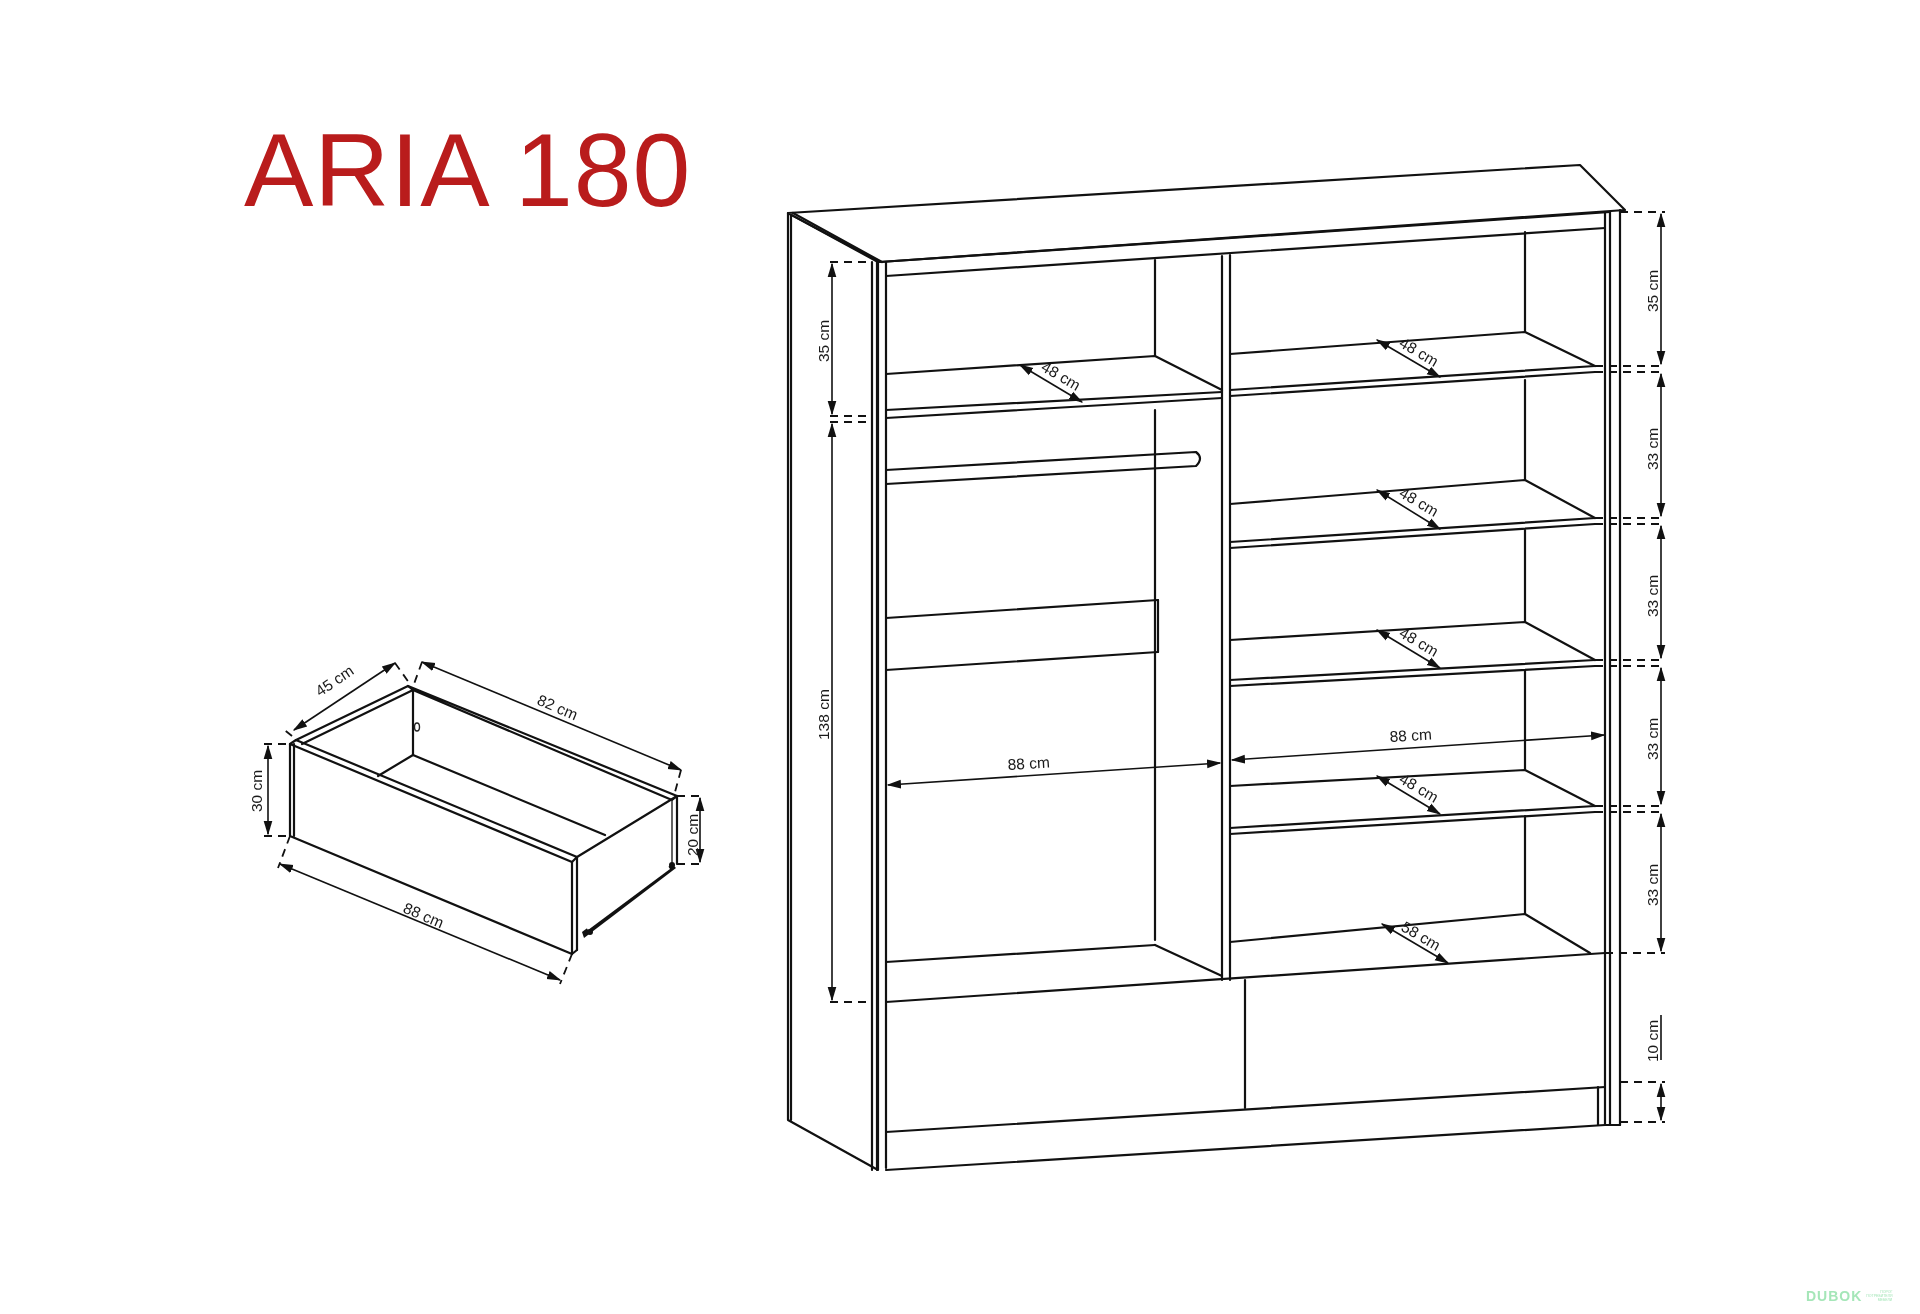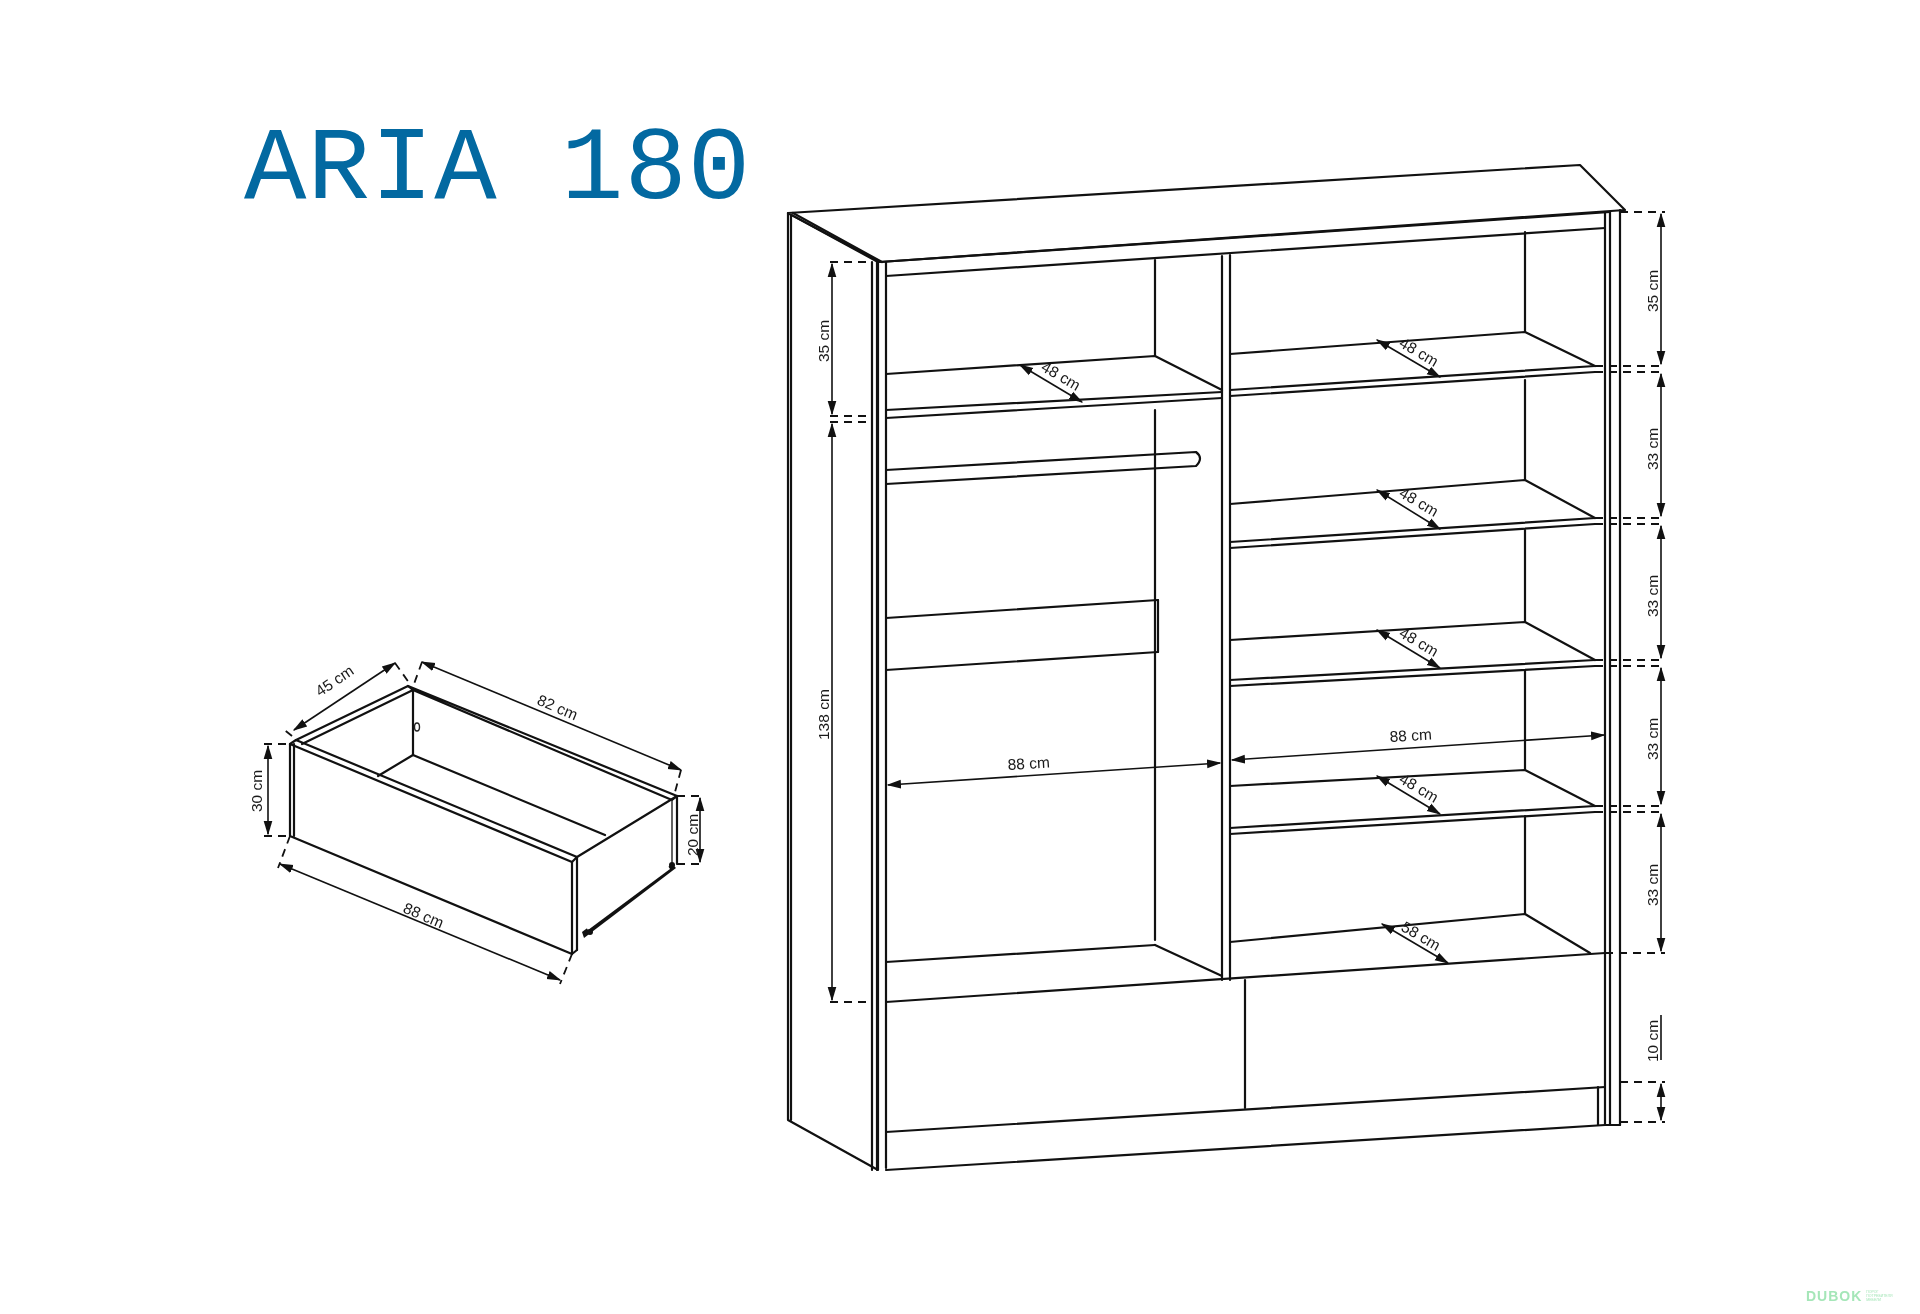--- a/index.html
+++ b/index.html
@@ -1,25 +1,25 @@
 <!DOCTYPE html>
 <html><head>
   <meta charset="utf-8">
   <style>
     html, body { margin: 0; padding: 0; background: #ffffff; }
     body { width: 1920px; height: 1314px; position: relative; overflow: hidden; font-family: "Liberation Sans", sans-serif; }
-    .title { position: absolute; left: 244px; top: 118px; font-size: 104px; line-height: 1; color: #0369a1; font-family: Liberation Mono, monospace; letter-spacing: 1px; }
+    .title { position: absolute; left: 244px; top: 118px; font-size: 104px; line-height: 1; color: #b91c1c; font-family: Liberation Sans, sans-serif; letter-spacing: 1px; }
     svg.drawing { position: absolute; left: 0; top: 0; }
     .ln { stroke: #111; stroke-width: 2.2; fill: none; stroke-linecap: round; stroke-linejoin: round; }
     .ln-thin { stroke: #222; stroke-width: 1.4; fill: none; }
     .dash { stroke: #111; stroke-width: 1.8; stroke-dasharray: 8 6; fill: none; }
     .dim { stroke: #111; stroke-width: 1.6; fill: none; }
     .dim-txt { font-family: "Liberation Sans", sans-serif; font-size: 15.5px; fill: #1a1a1a; }
     .fill-white { fill: #ffffff; }
-    .watermark { position: absolute; left: 1806px; top: 1288px; display: flex; align-items: center; gap: 4px; color: #a5e6b8; }
+    .watermark { position: absolute; left: 1806px; top: 1288px; display: flex; align-items: center; gap: 4px; color: #a5e6b8; text-align: right; }
     .watermark .wm-main { font-family: "Liberation Sans", sans-serif; font-weight: bold; font-size: 14px; letter-spacing: 1px; }
     .watermark .wm-sub { font-family: "Liberation Sans", sans-serif; font-size: 3.5px; line-height: 4px; width: 26px; }
   </style>
 </head>
 <body>
 
 <div class="title">ARIA 180</div>
 
 <svg class="drawing" width="1920" height="1314" viewBox="0 0 1920 1314">
   <defs>

